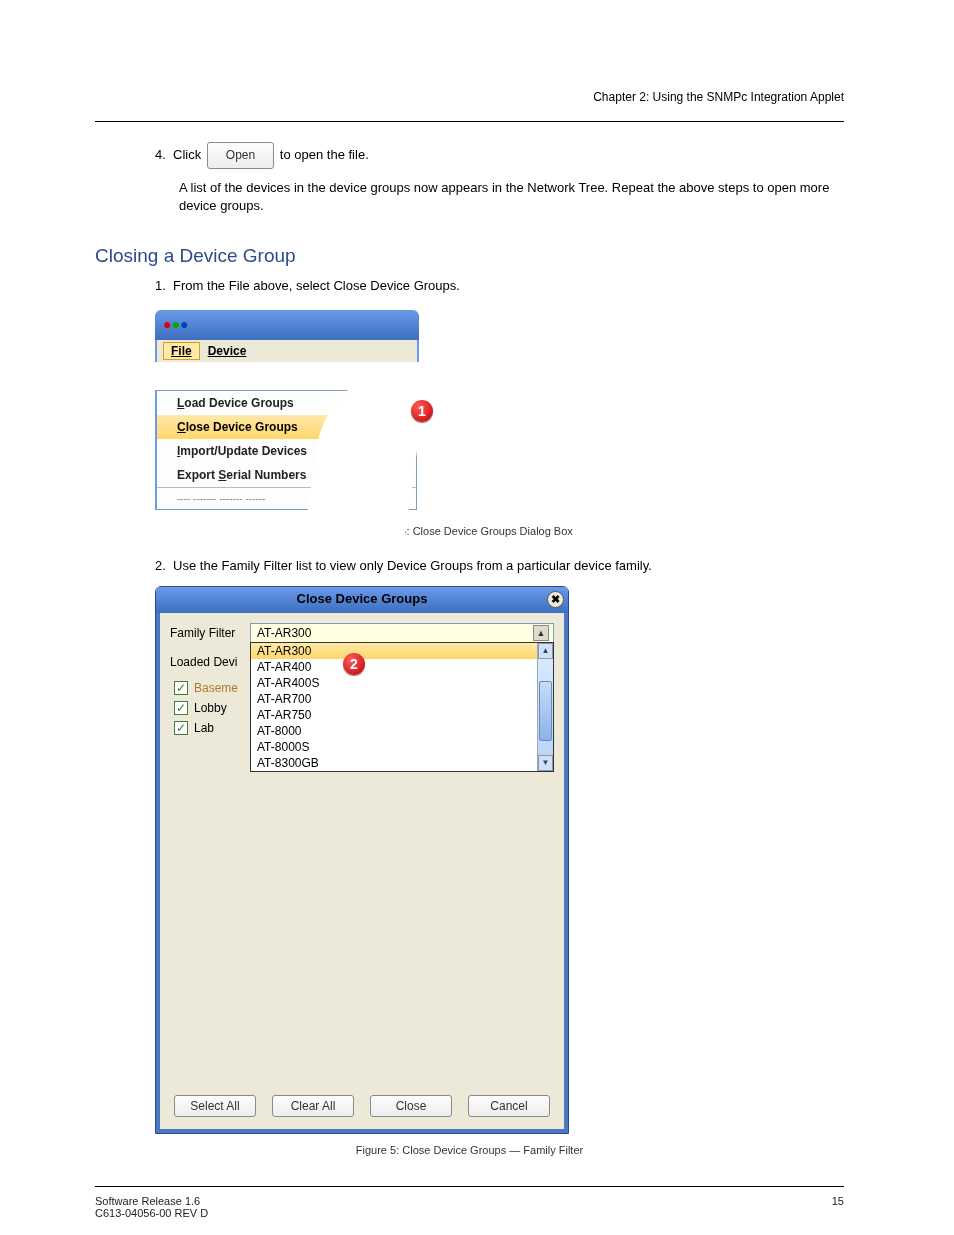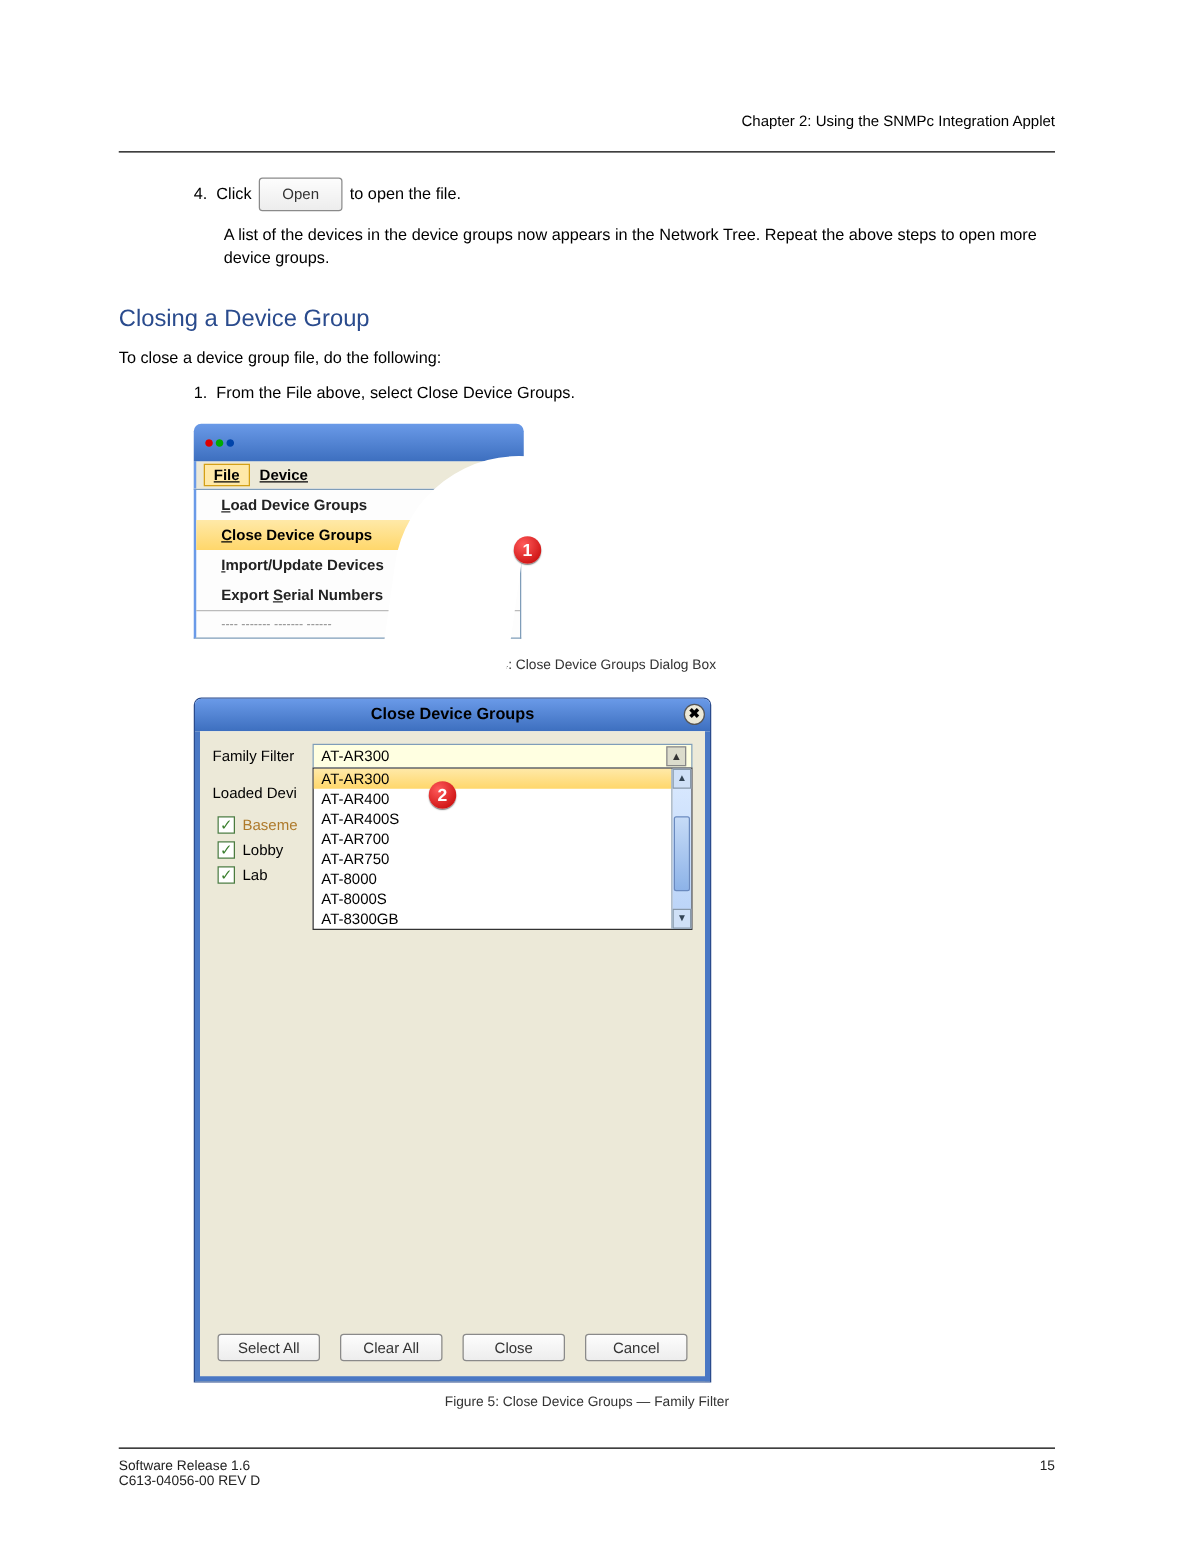--- a/index.html
+++ b/index.html
@@ -82,20 +82,21 @@
     padding: 2px 8px;
   }
   .menu-bar .item.sel { background: #ffe9a8; border: 1px solid #d4a017; padding: 1px 7px; }
   .underline-first { text-decoration: underline; text-decoration-skip-ink: none; }
   .dropdown {
     background: #fdfdfd;
     border: 1px solid #7f9db9;
     border-left: 2px solid #6a9ae8;
     width: 262px;
     position: relative;
+    margin-top: 28px;
   }
   .dropdown .row {
     padding: 5px 10px 5px 20px;
     font-size: 12px;
     font-weight: bold;
     color: #222;
   }
   .dropdown .row.hl {
     background: linear-gradient(#ffe9a8, #ffd76b);
     color: #000;
@@ -335,21 +336,20 @@
   </div>
 
   <div class="body-text">
     4.&nbsp;&nbsp;<span>Click </span>
     <span class="open-btn">Open</span>
     <span> to open the file.</span>
   </div>
   <div class="body-text" style="margin-left:84px">A list of the devices in the device groups now appears in the Network Tree. Repeat the above steps to open more device groups.</div>
 
   <div class="section-title">Closing a Device Group</div>
-  <div class="body-text" style="margin-left:0">To close a device group file, do the following:</div>
   <div class="body-text">
     1.&nbsp;&nbsp;<span>From the File above, select Close Device Groups.</span>
   </div>
 
   <div class="menu-shot">
     <div class="menu-titlebar">
       <span class="logo"><span class="r">●</span><span class="g">●</span><span class="b">●</span></span>
     </div>
     <div class="menu-bar">
       <div class="item sel"><span class="underline-first">File</span></div>
@@ -361,20 +361,23 @@
       <div class="row hl"><u>C</u>lose Device Groups</div>
       <div class="row"><u>I</u>mport/Update Devices</div>
       <div class="row">Export <u>S</u>erial Numbers</div>
       <div class="row last">---- ------- ------- ------</div>
     </div>
     <div class="callout c1">1</div>
   </div>
 
   <div class="caption">Figure 4: Close Device Groups Dialog Box</div>
 
+  <div class="body-text">
+    2.&nbsp;&nbsp;<span>Use the Family Filter list to view only Device Groups from a particular device family.</span>
+  </div>
 
   <div class="dialog-shot">
     <div class="dlg-title">
       <span>Close Device Groups</span>
       <div class="close-x">✖</div>
     </div>
     <div class="dlg-body">
       <div class="field-row">
         <label>Family Filter</label>
         <div class="combo">

